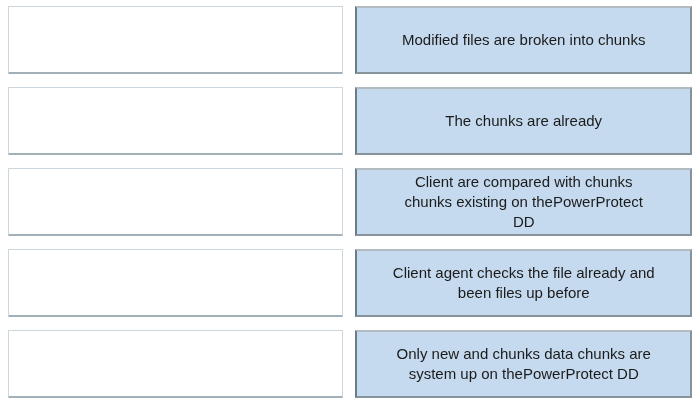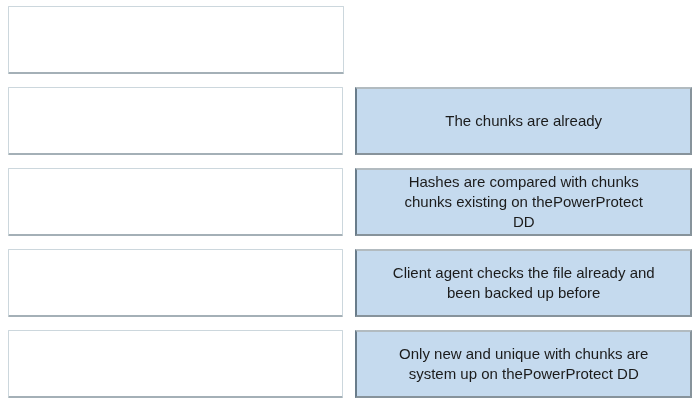--- a/index.html
+++ b/index.html
@@ -58,47 +58,50 @@
     white-space: nowrap;
   }
 </style>
 </head>
 <body style="--card-fill: #c5daee; --card-border: #87939b; --card-border-top: #b2bbc0; --card-border-left: #697c8a; --empty-border: #ccd7dd; --empty-border-bottom: #a4b0b7; --text: #1b1b1b;">
 
 <div class="board">
 
   <div class="row">
     <div class="drop"></div>
+    <div class="card">
+      <span>Modified files are broken into chunks</span>
+    </div>
   </div>
 
   <div class="row">
     <div class="drop"></div>
     <div class="card">
       <span>The chunks are already</span>
     </div>
   </div>
 
   <div class="row">
     <div class="drop"></div>
     <div class="card">
-      <span>Hashes are compared with chunks</span>
+      <span>Client are compared with chunks</span>
       <span>chunks existing on thePowerProtect</span>
       <span>DD</span>
     </div>
   </div>
 
   <div class="row">
     <div class="drop"></div>
     <div class="card">
       <span>Client agent checks the file already and</span>
-      <span>been backed up before</span>
+      <span>been files up before</span>
     </div>
   </div>
 
   <div class="row">
     <div class="drop"></div>
     <div class="card">
-      <span>Only new and unique with chunks are</span>
+      <span>Only new and chunks data chunks are</span>
       <span>system up on thePowerProtect DD</span>
     </div>
   </div>
 
 </div>
 
 </body></html>

